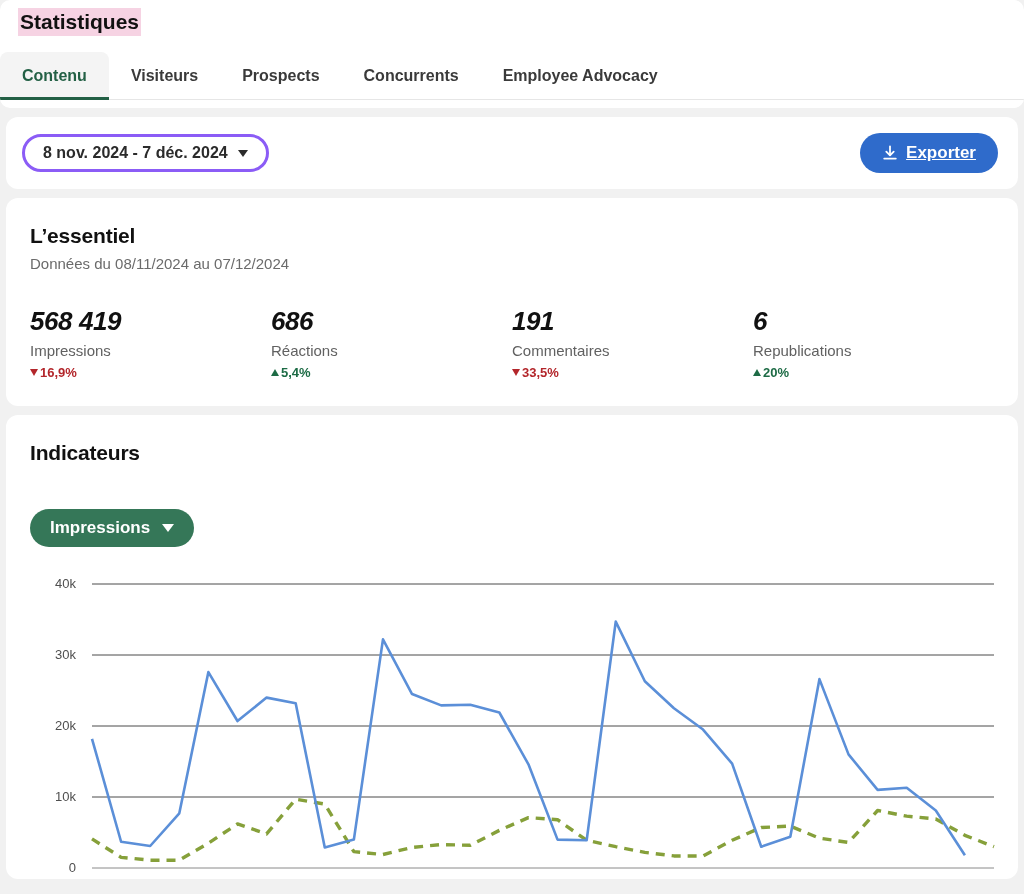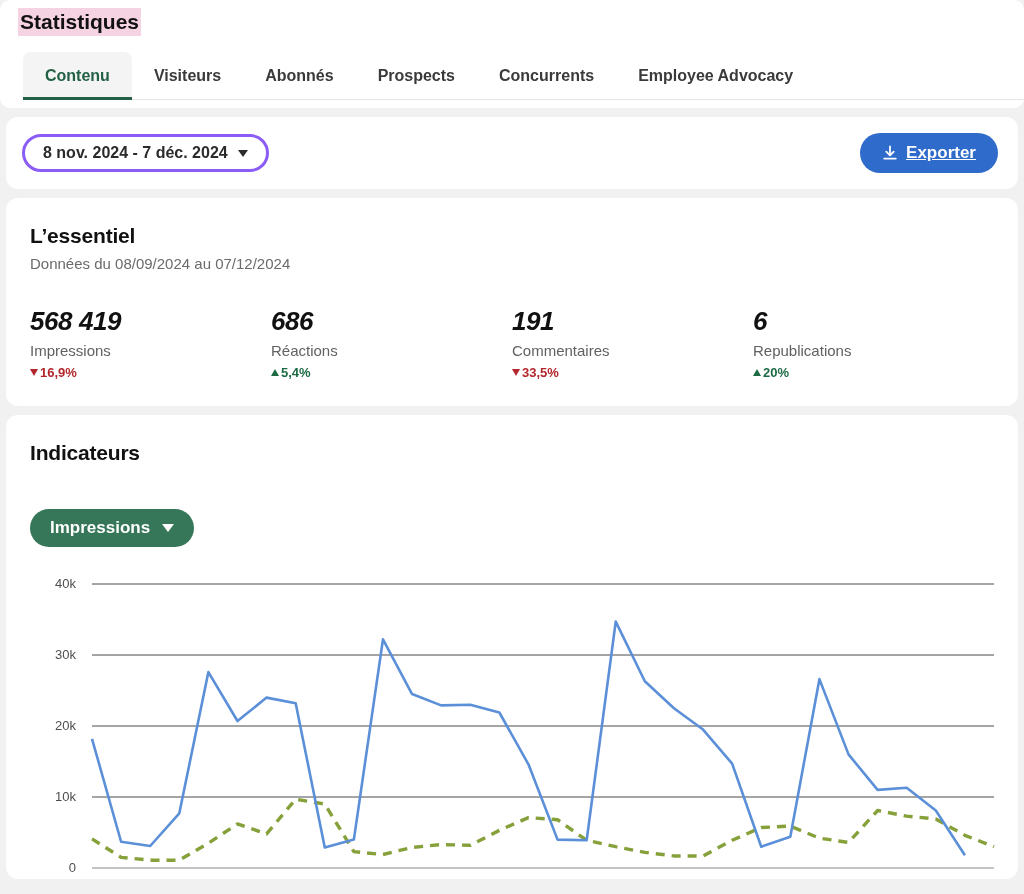--- a/index.html
+++ b/index.html
@@ -34,21 +34,20 @@
     line-height: 1.25;
     padding: 1px 2px;
   }
   .tabs {
     display: flex;
     align-items: stretch;
     height: 48px;
     margin-top: 16px;
     padding-left: 0;
     position: relative;
-    margin-left: 23px;
   }
   .tabs::after {
     content: "";
     position: absolute;
     left: 0; right: 0; bottom: 0;
     height: 1px;
     background: #e6e6e6;
   }
   .tab {
     display: flex;
@@ -231,23 +230,20 @@
   <div class="header-card">
     <div class="page-title-wrap">
       <span class="page-title">Statistiques</span>
     </div>
     <div class="tabs">
       <div class="tab active">
           <span>Contenu</span>
         </div>
       <div class="tab">
           <span>Visiteurs</span>
-        </div>
-      <div class="tab">
-          <span>Abonnés</span>
         </div>
       <div class="tab">
           <span>Prospects</span>
         </div>
       <div class="tab">
           <span>Concurrents</span>
         </div>
       <div class="tab">
           <span>Employee Advocacy</span>
         </div>
@@ -266,21 +262,21 @@
           <path d="M4.3 6.6 L8 10.4 L11.7 6.6" stroke="#ffffff" stroke-width="1.8" stroke-linecap="round" stroke-linejoin="round" fill="none"></path>
           <path d="M2.2 13.6 H13.8" stroke="#ffffff" stroke-width="1.8" stroke-linecap="round"></path>
         </svg>
       </span>
       <span>Exporter</span>
     </button>
   </div>
 
   <div class="card essentiel-card">
     <div class="card-title">L’essentiel</div>
-    <div class="card-sub">Données du 08/09/2024 au 07/12/2024</div>
+    <div class="card-sub">Données du 08/11/2024 au 07/12/2024</div>
     <div class="kpi-row">
 
       <div class="kpi">
         <div class="kpi-value">568 419</div>
         <div class="kpi-label">Impressions</div>
         <div class="kpi-delta down">
           <span class="tri d"></span>
           <span>16,9%</span>
         </div>
       </div>

